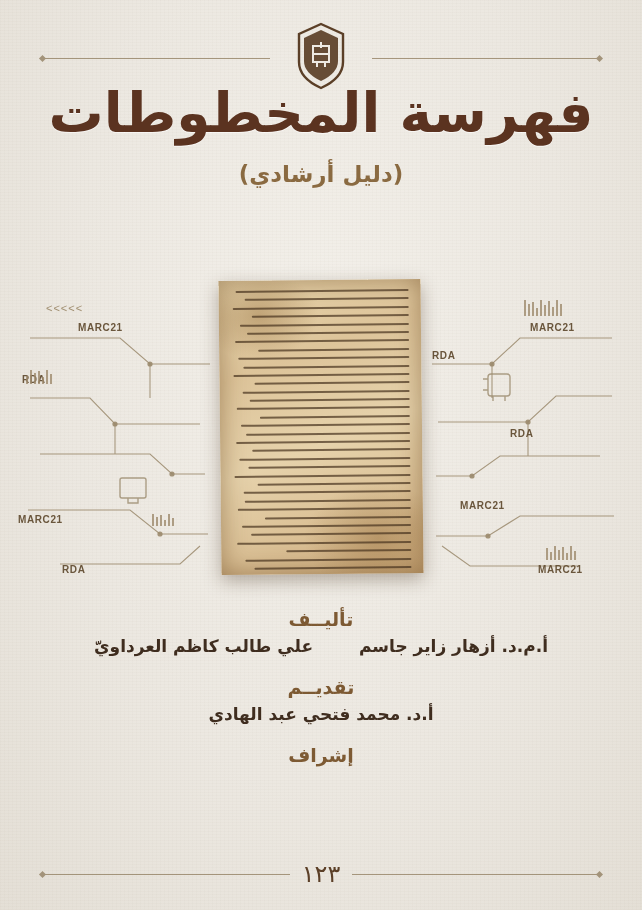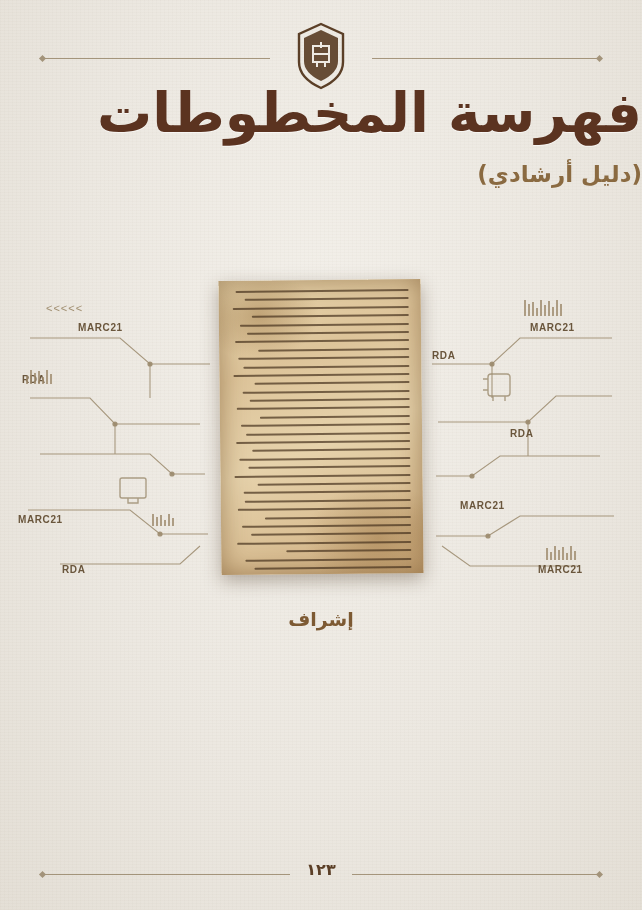--- a/index.html
+++ b/index.html
@@ -69,20 +69,21 @@
     width: 52px;
     height: 68px;
   }
   .logo-badge svg { display:block; }
 
   
   .title-block {
     position: absolute;
     top: 82px;
     left: 0; right: 0;
+    text-align: center;
   }
   .main-title {
     font-family: "DejaVu Sans", sans-serif;
     font-weight: bold;
     font-size: 55px;
     line-height: 1.15;
     color: #5b3320;
     letter-spacing: -1px;
     text-shadow: 0 1px 0 rgba(255,255,255,.6);
   }
@@ -212,22 +213,22 @@
     background: #8d7a5b;
     transform: rotate(45deg);
   }
   .bot-rule.left::after  { left: -2px; }
   .bot-rule.right::after { right: -2px; }
   .page-number {
     position: absolute;
     left: 50%;
     transform: translateX(-50%);
     top: 8px;
-    font-size: 16px;
-    font-weight: bold;
+    font-size: 24px;
+    font-weight: normal;
     color: #5b3f27;
     letter-spacing: 2px;
   }
 </style>
 </head>
 <body>
 
 <div class="page">
   <div class="texture"></div>
 
@@ -380,21 +381,32 @@
           <i style="width:70%"></i>
         <i style="width:93%"></i>
           <i style="width:88%"></i>
           <i style="width:60%"></i>
       </div>
     </div>
   </div>
 
   <div class="credits">
 
-
+    <div class="block">
+      <div class="sec-label">تأليــف</div>
+      <div class="names-row">
+        <span>أ.م.د. أزهار زاير جاسم</span>
+        <span>علي طالب كاظم العرداويّ</span>
+      </div>
+    </div>
+
+    <div class="block">
+      <div class="sec-label">تقديــم</div>
+      <div class="one-name">أ.د. محمد فتحي عبد الهادي</div>
+    </div>
 
     <div class="block tight">
       <div class="sec-label">إشراف</div>
     </div>
   </div>
 
   <div class="bottom-ornament">
     <div class="bot-rule left"></div>
     <div class="bot-rule right"></div>
     <div class="page-number">١٢٣</div>

